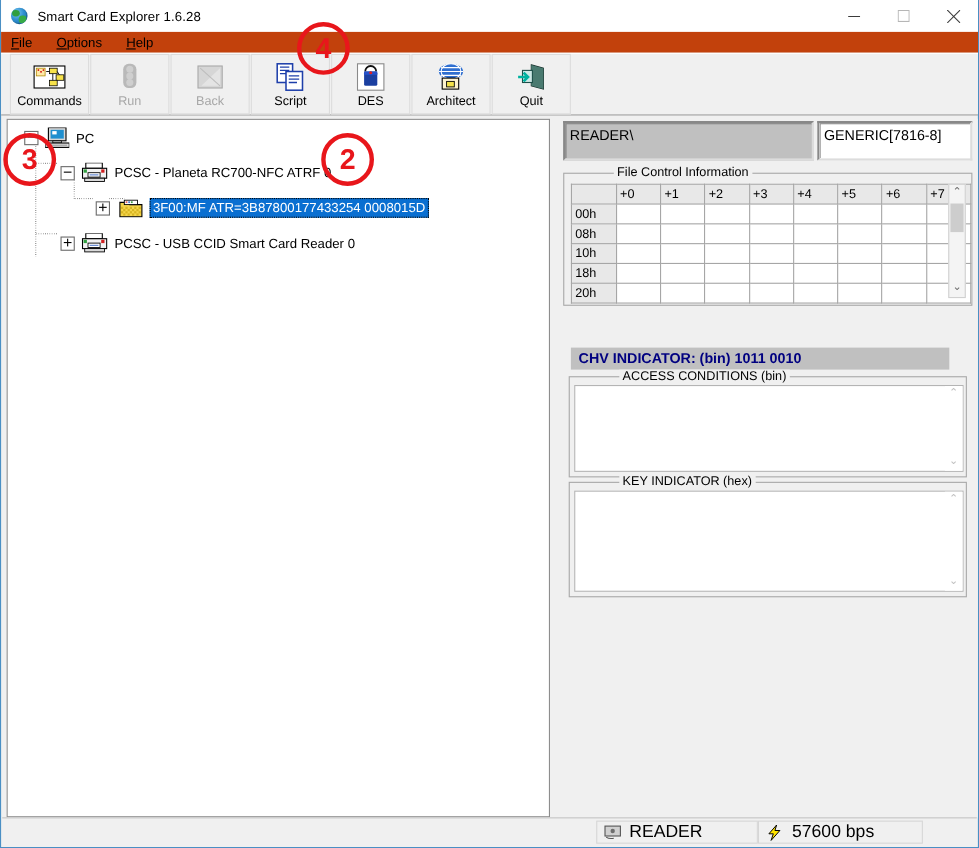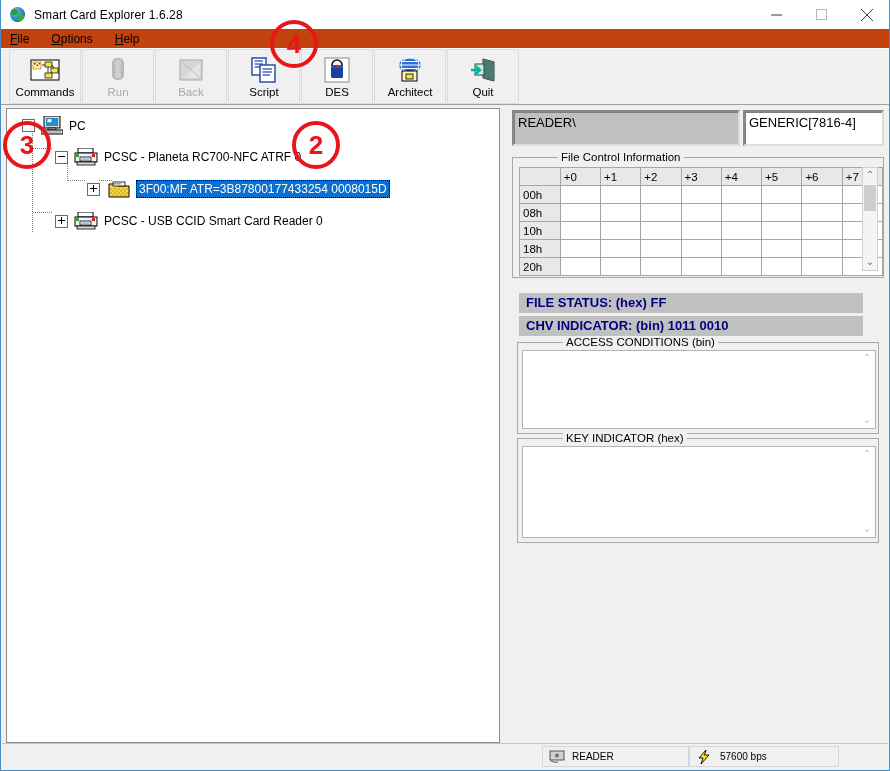--- a/index.html
+++ b/index.html
@@ -216,21 +216,21 @@
     position: absolute; left: 1px; bottom: 1px; width: 886px; height: 26px;
     background: #f0f0f0;
     border-top: 1px solid #c4c4c4;
     box-sizing: border-box;
   }
   .sb-cell {
     position: absolute; top: 2px; height: 21px;
     border: 1px solid #d6d6d6; background: #f0f0f0;
     box-sizing: border-box;
     display: flex; align-items: center; padding-left: 6px;
-    font-size: 10px; color: #000;
+    font-size: 16px; color: #000;
   }
 
   
   .annot {
     position: absolute; border-radius: 50%;
     border: 4px solid #e8161b;
     color: #e8161b;
     display: flex; align-items: center; justify-content: center;
     font-size: 26px; font-weight: bold;
     font-family: "Liberation Sans", sans-serif;
@@ -468,21 +468,21 @@
         <div class="tlabel">PCSC - USB CCID Smart Card Reader 0</div>
       </div>
     </div>
   </div>
 
   <div class="splitter"></div>
 
   <div class="rightpanel">
 
     <div class="readerfield">READER\</div>
-    <div class="genericfield">GENERIC[7816-4]</div>
+    <div class="genericfield">GENERIC[7816-8]</div>
 
     <div class="groupbox" style="left:3px; top:49px; width:372px; height:121px;">
       <span class="gtitle">File Control Information</span>
       <div style="position:absolute; left:6px; top:9px;">
         <table class="fci">
           <tbody>
               <tr>
             <th style="width:38px;"></th>
             <th style="width:38px;">+0</th>
             <th style="width:38px;">+1</th>
@@ -552,21 +552,20 @@
           </table>
       </div>
 
       <div class="vscroll" style="left:349px; top:9px; height:104px;">
         <div class="arrow">⌃</div>
         <div class="thumb" style="top:17px; height:26px;"></div>
         <div class="arrow">⌄</div>
       </div>
     </div>
 
-    <div class="statusline" style="left:10px; top:185px; width:344px; height:20px;">FILE STATUS: (hex) FF</div>
     <div class="statusline" style="left:10px; top:208px; width:344px; height:20px;">CHV INDICATOR: (bin) 1011 0010</div>
 
     <div class="groupbox" style="left:8px; top:234px; width:362px; height:92px;">
       <span class="gtitle">ACCESS CONDITIONS (bin)</span>
       <div class="whitebox" style="left:4px; top:7px; width:354px; height:79px;"></div>
       <div class="vscroll" style="left:341px; top:8px; height:77px; background:#ffffff; border:none;">
         <div class="arrow dim">⌃</div>
         <div class="arrow dim">⌄</div>
       </div>
     </div>

